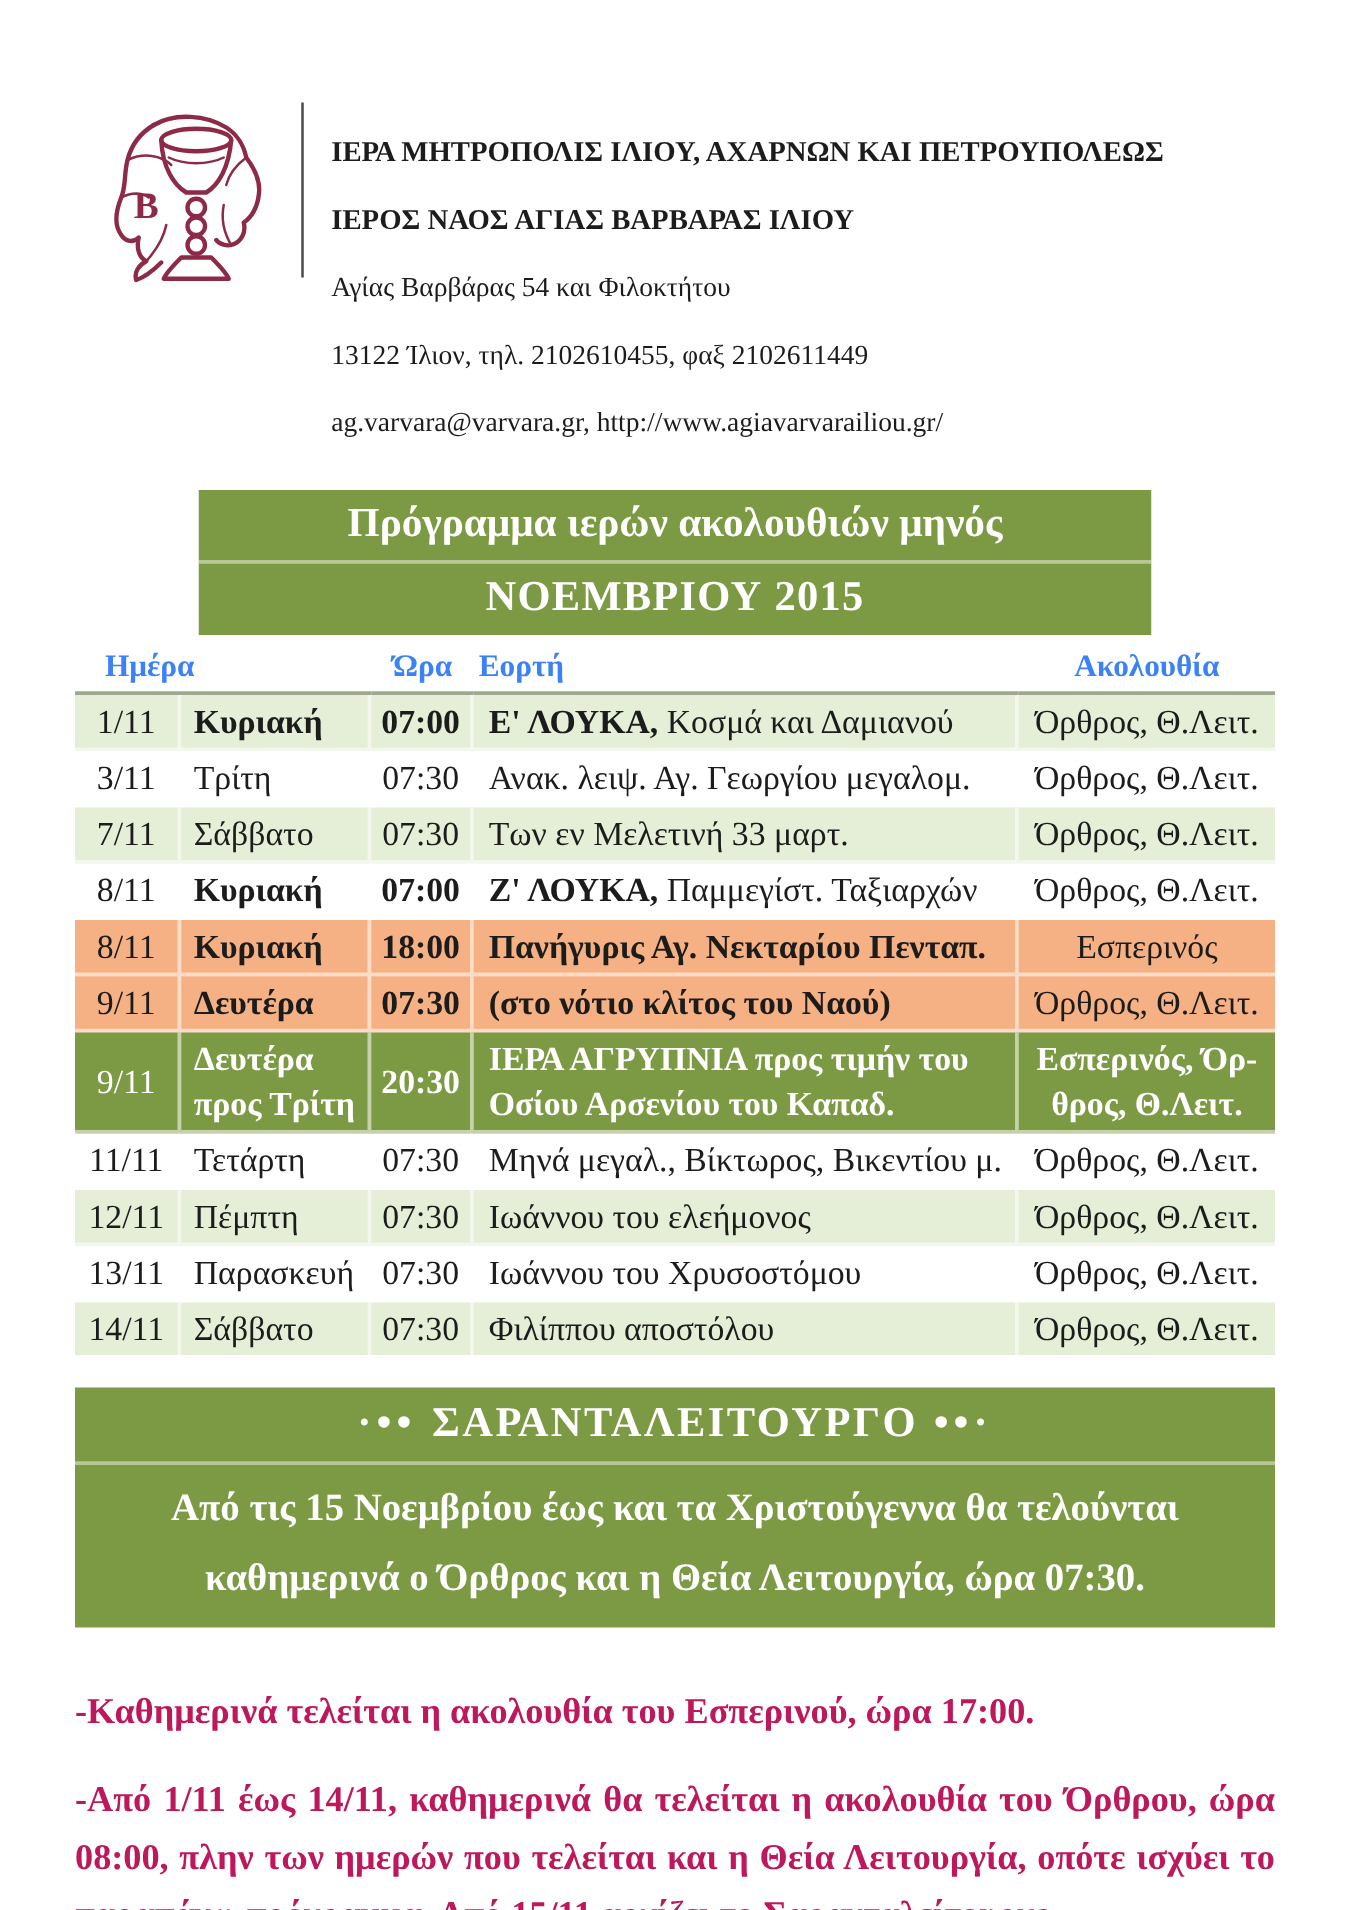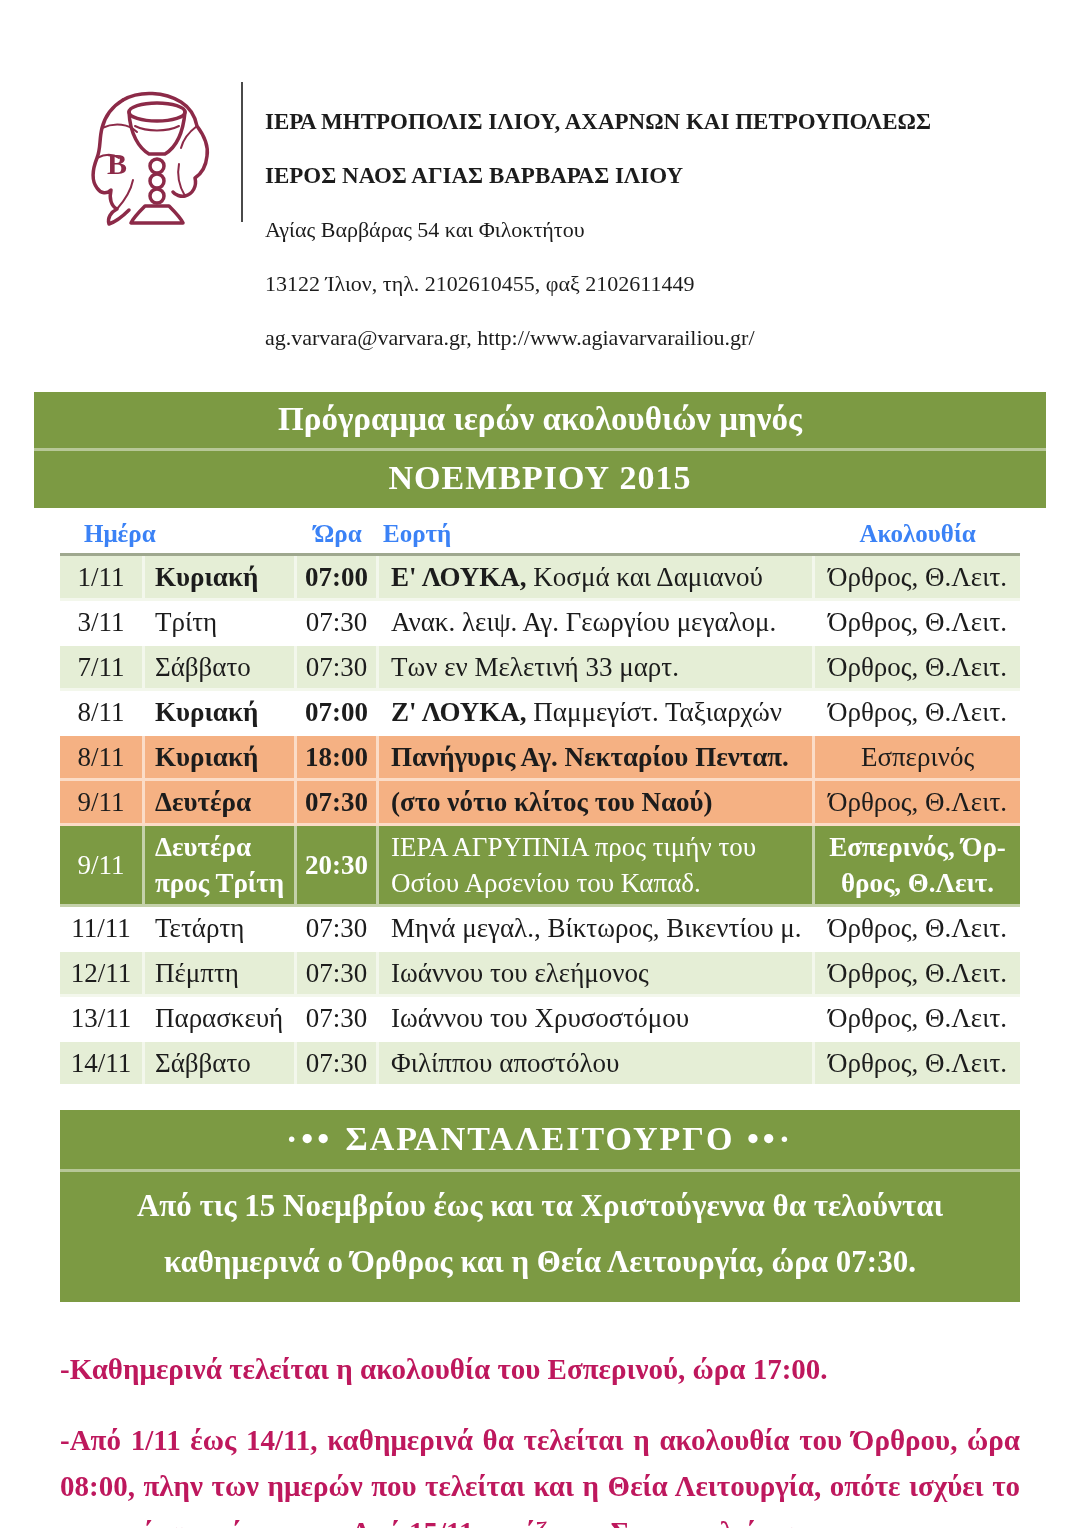--- a/index.html
+++ b/index.html
@@ -12,21 +12,21 @@
     overflow:hidden;
   }
   
   .letterhead { display:flex; align-items:flex-start; margin:82px 0 0 85px; }
   .logo-wrap { width:140px; height:150px; flex:0 0 auto; }
   .lh-divider { width:2px; background:#4a4a4a; height:140px; margin:0 22px 0 16px; flex:0 0 auto; }
   .lh-text { padding-top:2px; }
   .lh-line { font-size:22px; line-height:33px; white-space:nowrap;margin-top:21px; }
   .lh-line.bold { font-weight:bold; font-size:23px; }
   
-  .title-bar { width:1012px; margin:38px auto 0 auto; background:#7C9A43; color:#ffffff; text-align:center; }
+  .title-bar { width:762px; margin:38px auto 0 auto; background:#7C9A43; color:#ffffff; text-align:center; }
   .title-line1 { font-size:33px; font-weight:bold; padding:9px 0 10px 0; }
   .title-sep { height:3px; background:rgba(255,255,255,0.45); }
   .title-line2 { font-size:34px; font-weight:bold; padding:8px 0 11px 0; letter-spacing:1px; }
   
   .sched { width:960px; margin:6px auto 0 auto; border-collapse:separate; border-spacing:0; table-layout:fixed; }
   .sched col.c-date { width:85px; }
   .sched col.c-day  { width:152px; }
   .sched col.c-time { width:82px; }
   .sched col.c-feast{ width:436px; }
   .sched col.c-serv { width:205px; }
@@ -42,21 +42,21 @@
     border-bottom:3px solid rgba(255,255,255,0.55);
     overflow:hidden;
   }
   .sched td:last-child { border-right:none; }
   .sched tr:last-child td { border-bottom:none; }
   .sched td.date { text-align:center; font-weight:normal; }
   .sched td.wday { padding-left:10px; }
   .sched td.time { text-align:center; }
   .sched td.feast { padding-left:12px; }
   .sched td.serv { text-align:center; }
-  .feast-lead { font-weight:normal; }
+  .feast-lead { font-weight:bold; }
   .bg-w  td { background:#ffffff; }
   .bg-lg td { background:#E5EED6; }
   .bg-or td { background:#F5B183; }
   .bg-dg td { background:#7C9A43; color:#ffffff; font-weight:bold; white-space:pre-line; }
   .strong td.wday, .strong td.time { font-weight:bold; }
   .strong td.feast .feast-lead { font-weight:bold; }
   
   .saranta { width:960px; margin:26px auto 0 auto; background:#7C9A43; color:#ffffff; }
   .saranta-title { text-align:center; font-size:34px; font-weight:bold; padding:10px 0 11px 0; letter-spacing:2px; }
   .saranta-sep { height:3px; background:rgba(255,255,255,0.45); }

